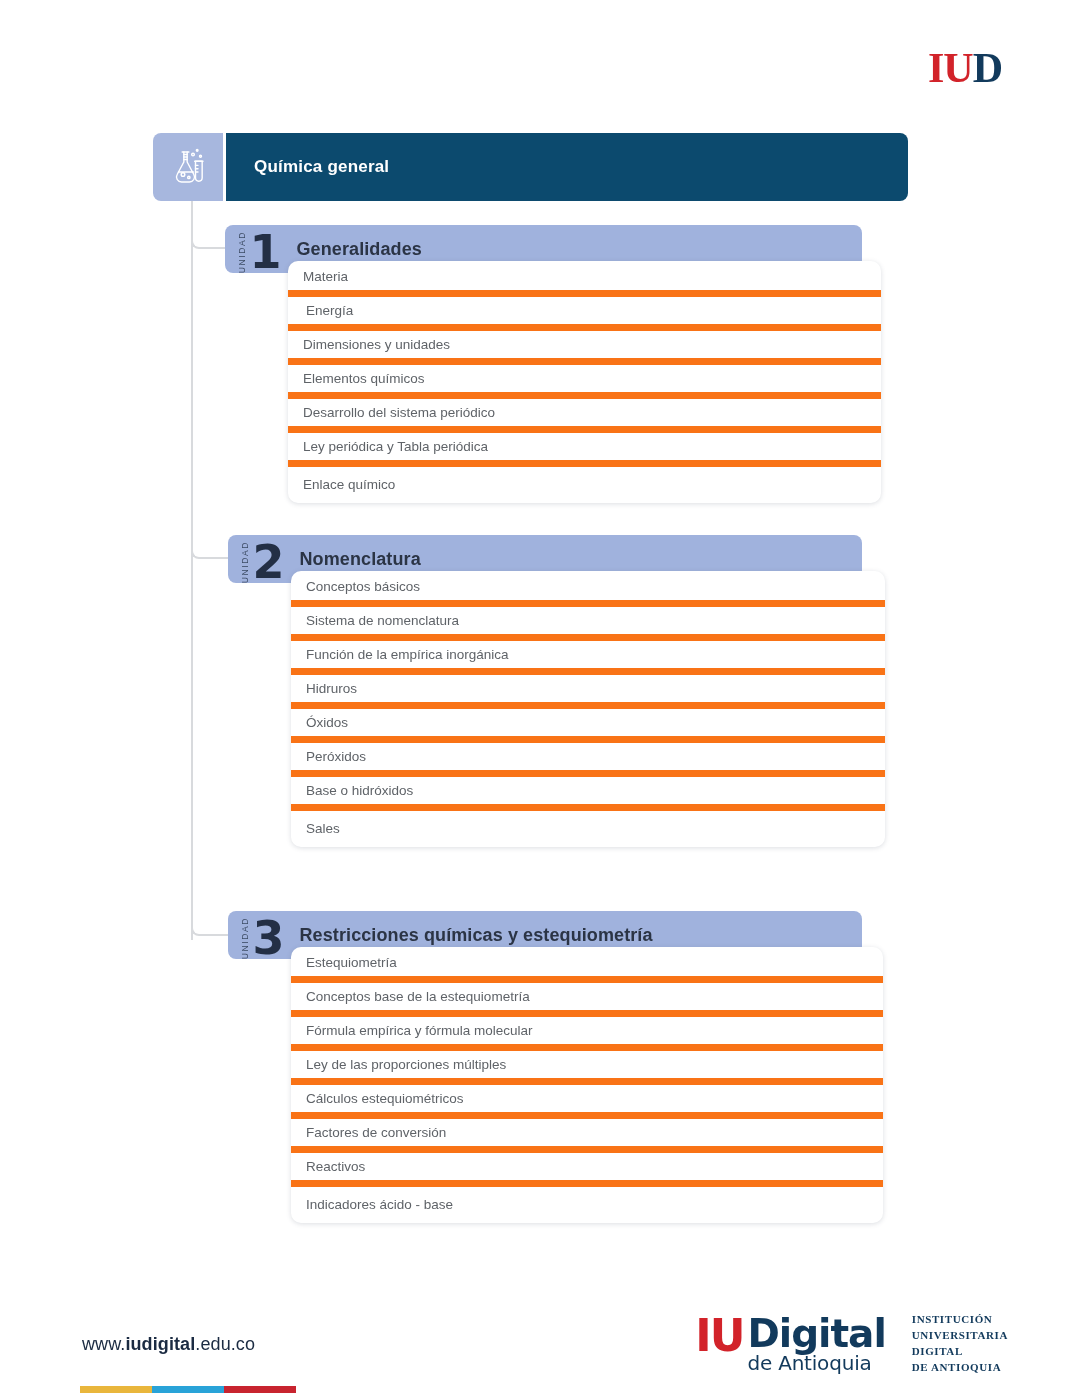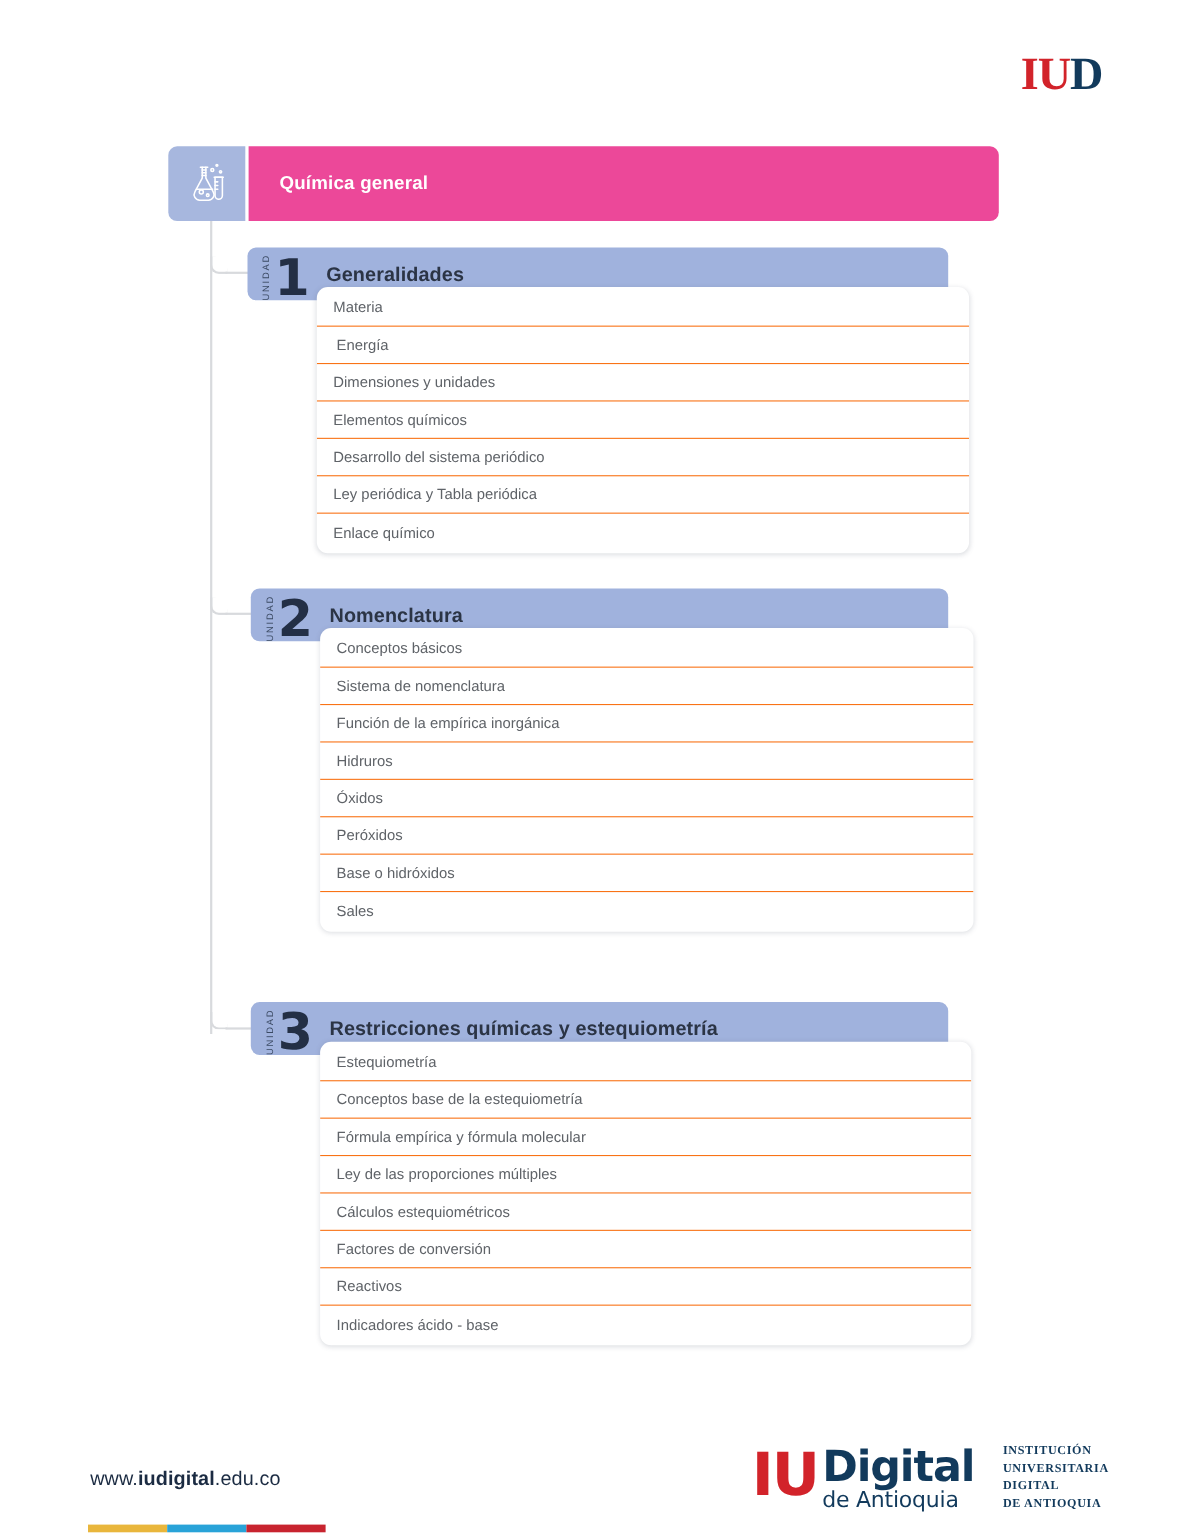--- a/index.html
+++ b/index.html
@@ -73,21 +73,21 @@
     width: 70px;
     background: #a7b7de;
     border-radius: 8px 0 0 8px;
     display: flex;
     align-items: center;
     justify-content: center;
     flex: none;
   }
   .course-title-bar {
     flex: 1;
-    background: #ec4899;
+    background: #0c4a6e;
     border-radius: 0 8px 8px 0;
     display: flex;
     align-items: center;
     padding-left: 28px;
     margin-left: 3px;
   }
   .course-title {
     color: #ffffff;
     font-size: 17px;
     font-weight: bold;
@@ -148,21 +148,21 @@
     box-shadow: 0 1px 5px rgba(80,90,110,0.20);
     z-index: 2;
     overflow: hidden;
     padding: 2px 0;
   }
   .topic-row {
     height: 34px;
     display: flex;
     align-items: center;
     padding-left: 15px;
-    border-bottom: 1px solid #f97316;
+    border-bottom: 7px solid #f97316;
     font-size: 13.5px;
     color: #5f6368;
   }
   .topic-row:last-child { border-bottom: none; }
   .topic-row.indented { padding-left: 18px; }
 
   
   .footer-url {
     position: absolute;
     left: 82px;
@@ -179,21 +179,21 @@
     top: 1312px;
     display: flex;
     align-items: center;
   }
   .fl-mark {
     display: flex;
     align-items: flex-start;
     line-height: 1;
   }
   .fl-iu {
-    font-size: 54px;
+    font-size: 44px;
     font-weight: bold;
     color: #d2232a;
     font-family: "DejaVu Sans", sans-serif;
     letter-spacing: -2px;
     line-height: 0.95;
   }
   .fl-right { margin-left: 4px; }
   .fl-digital {
     font-size: 39px;
     font-weight: bold;

